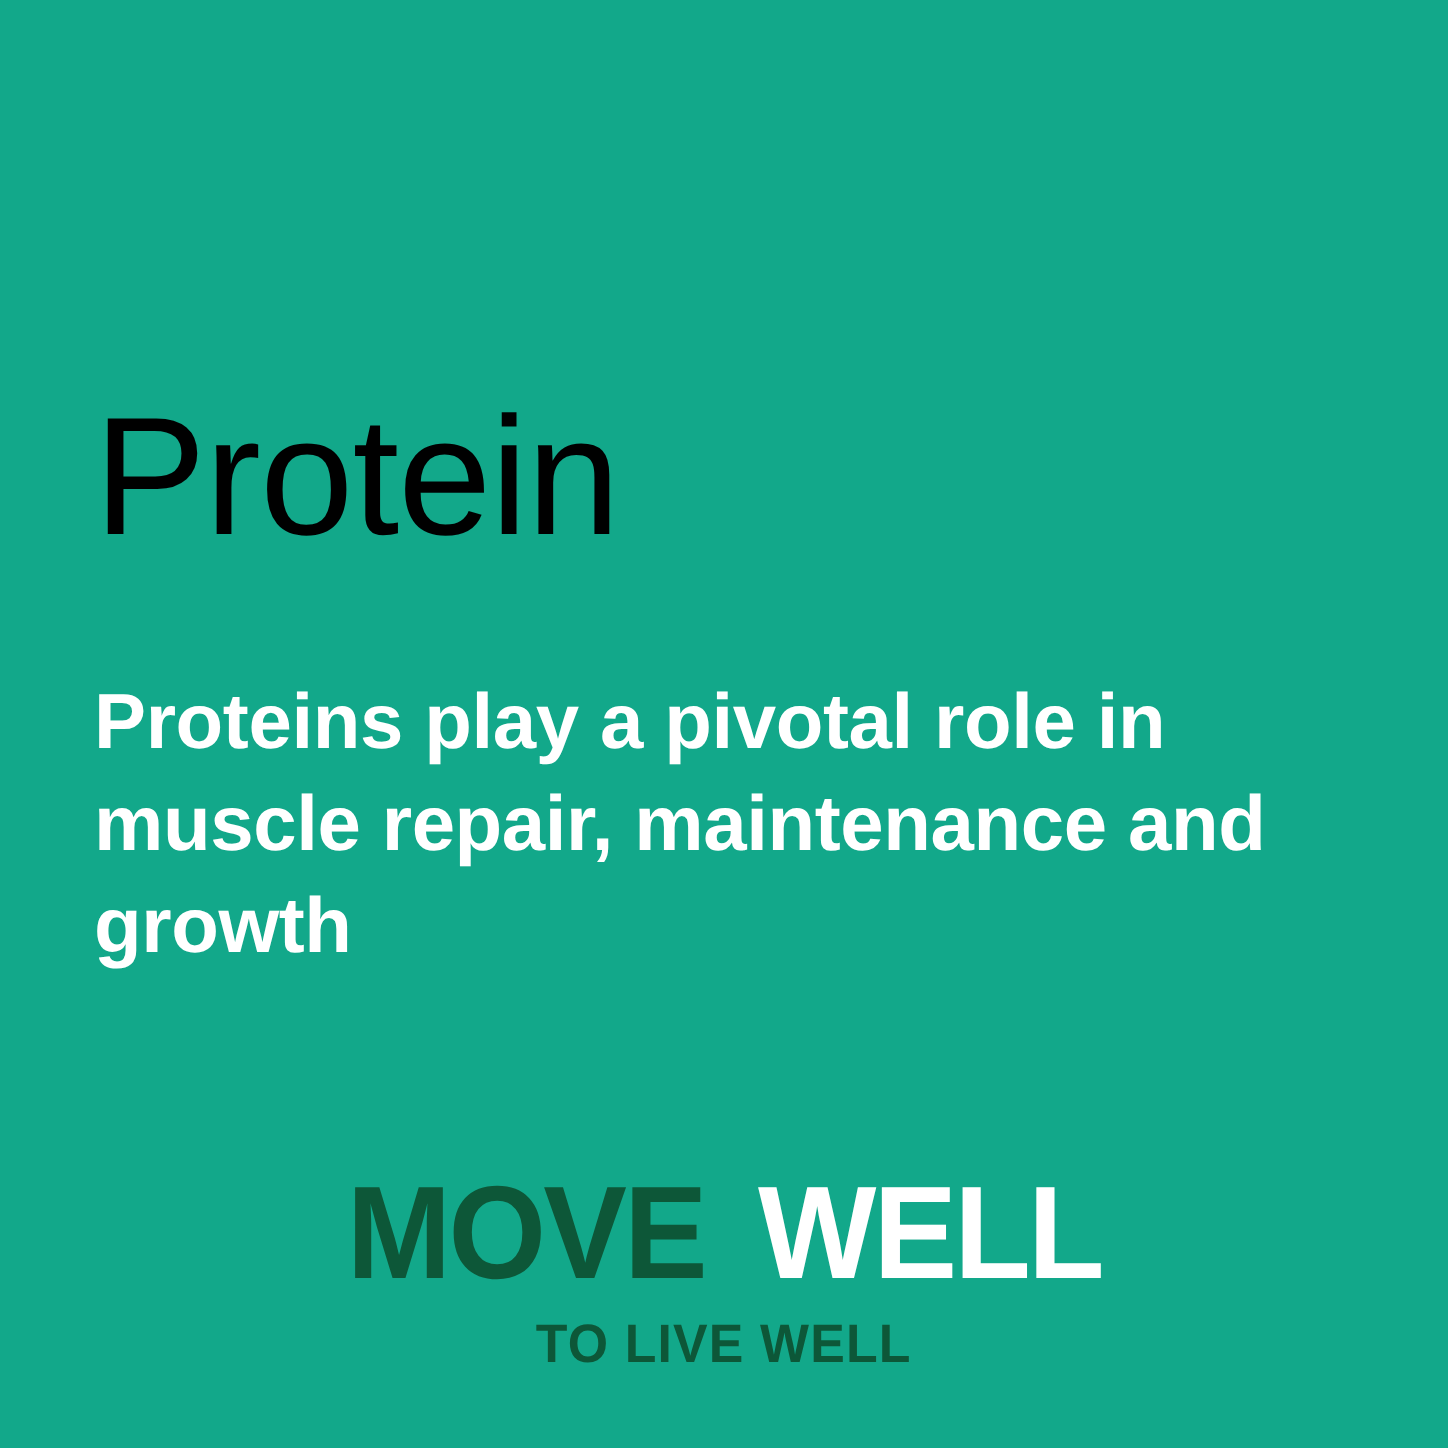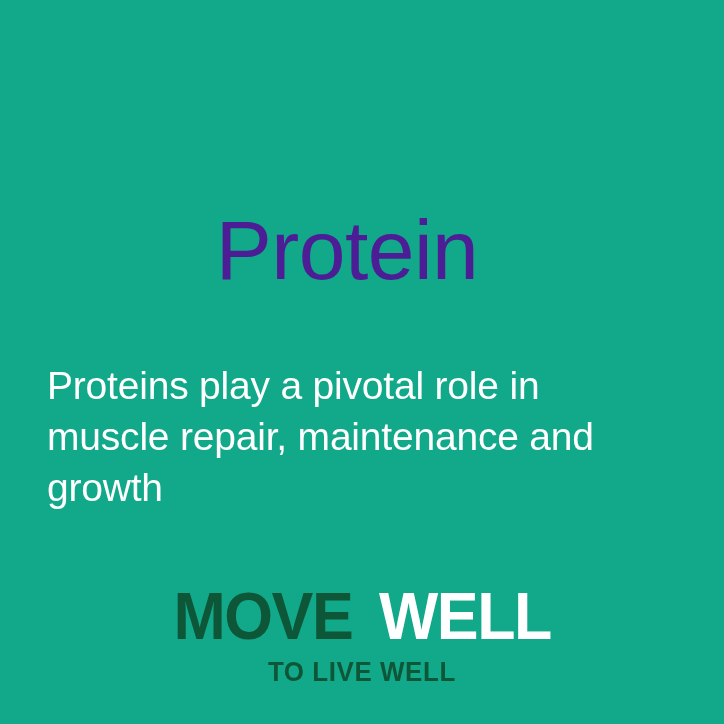--- a/index.html
+++ b/index.html
@@ -24,38 +24,37 @@
   }
 
   .content-block {
     position: absolute;
     left: 47px;
     top: 196px;
     width: 600px;
   }
 
   .title {
-    margin: 12px;
+    margin: 0;
     font-family: "Liberation Sans", sans-serif;
     font-size: 84px;
     font-weight: 300;
     line-height: 1.0;
     letter-spacing: -0.5px;
-    color: #4c1d95;
+    color: #000000;
     white-space: nowrap;
-    text-align: center;
   }
 
   .body-text {
     margin: 0;
     padding-top: 56px;
     width: 590px;
     font-family: "Liberation Sans", sans-serif;
     font-size: 39px;
-    font-weight: 400;
+    font-weight: 700;
     line-height: 51px;
     letter-spacing: -0.2px;
     color: #ffffff;
   }
 
   .logo-block {
     position: absolute;
     left: 0;
     right: 0;
     top: 583px;

